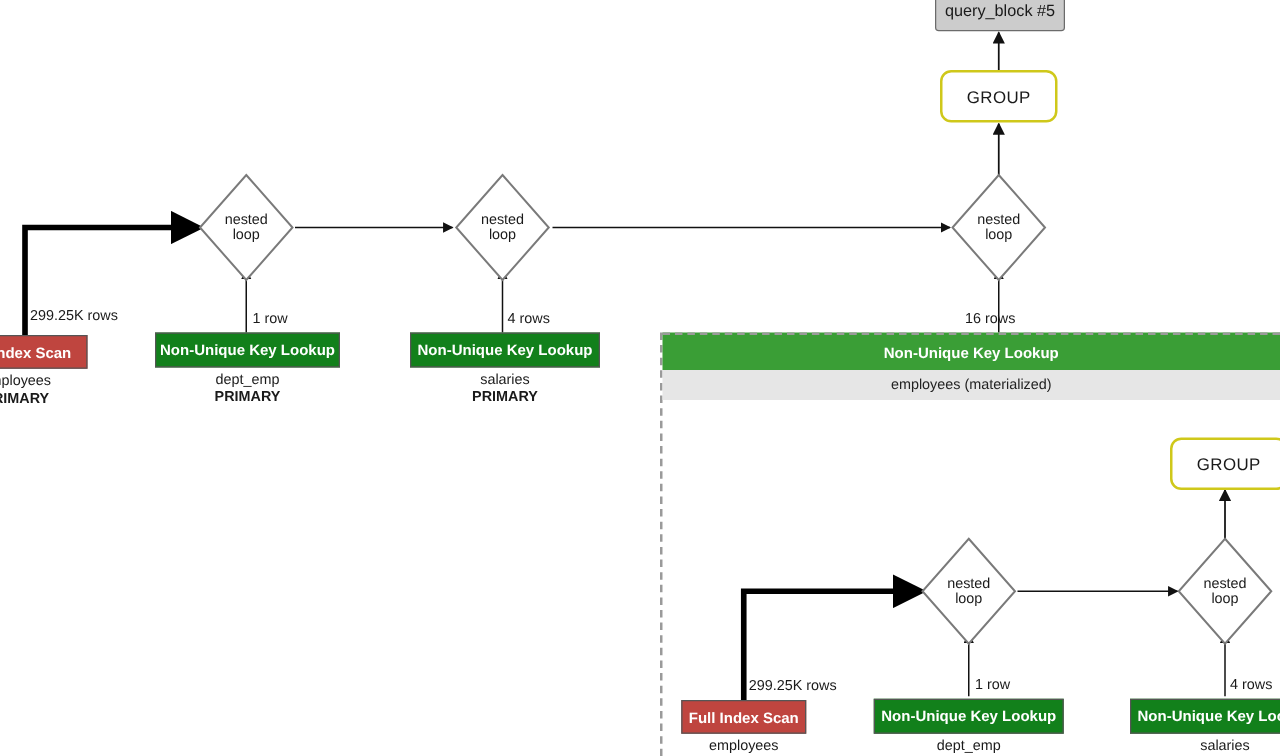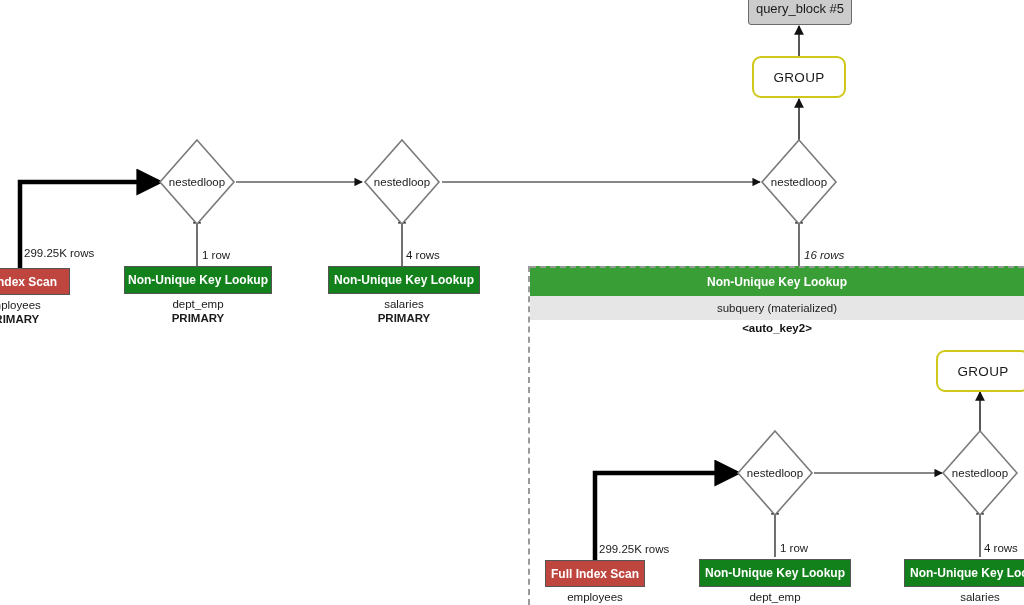--- a/index.html
+++ b/index.html
@@ -66,21 +66,21 @@
     position: absolute;
     left: 0; top: 0;
     overflow: visible;
   }
   .diamond-label {
     position: absolute;
     left: 0; top: 0;
     width: 100%;
     height: 100%;
     display: flex;
-    flex-direction: row;
+    flex-direction: column;
     align-items: center;
     justify-content: center;
     font-size: 11.5px;
     line-height: 12.5px;
     color: #1a1a1a;
   }
 
   
   .access {
     position: absolute;
@@ -202,22 +202,21 @@
 
     <line x1="980" y1="557" x2="980" y2="507" stroke="#111111" stroke-width="1.2" marker-end="url(#arrow)"></line>
 
     <line x1="980" y1="439" x2="980" y2="392" stroke="#111111" stroke-width="1.4" marker-end="url(#arrow)"></line>
   </svg>
 
   <div class="subquery" style="left:528px; top:266px; width:496px; height:339px;"></div>
 
   <div class="subquery-head" style="left:530px; top:266px; width:494px;">
     <div class="sq-title">Non-Unique Key Lookup</div>
-    <div class="sq-sub">subquery (materialized)</div>
-    <div class="sq-key">&lt;auto_key2&gt;</div>
+    <div class="sq-sub">employees (materialized)</div>
   </div>
 
   <div class="node qblock" style="left:748px; top:-8px; width:104px; height:33px;">
     <span>query_block #5</span>
   </div>
 
   <div class="node group-box" style="left:752px; top:56px; width:94px; height:42px;">
     <span>GROUP</span>
   </div>
 
@@ -271,21 +270,21 @@
     </svg>
     <div class="diamond-label">
       <span>nested</span>
       <span>loop</span>
     </div>
   </div>
 
   <div class="edge-label" style="left:24px; top:247px;">299.25K rows</div>
   <div class="edge-label" style="left:202px; top:249px;">1 row</div>
   <div class="edge-label" style="left:406px; top:249px;">4 rows</div>
-  <div class="edge-label" style="left:804px; top:249px;font-style:italic;">16 rows</div>
+  <div class="edge-label" style="left:772px; top:249px;">16 rows</div>
   <div class="edge-label" style="left:599px; top:543px;">299.25K rows</div>
   <div class="edge-label" style="left:780px; top:542px;">1 row</div>
   <div class="edge-label" style="left:984px; top:542px;">4 rows</div>
 
   <div class="access" style="left:-44px; top:268px; width:114px;">
     <div class="bar red" style="height:27px;">
       <span>Full Index Scan</span>
     </div>
     <div class="caption">
       <span>employees</span>

